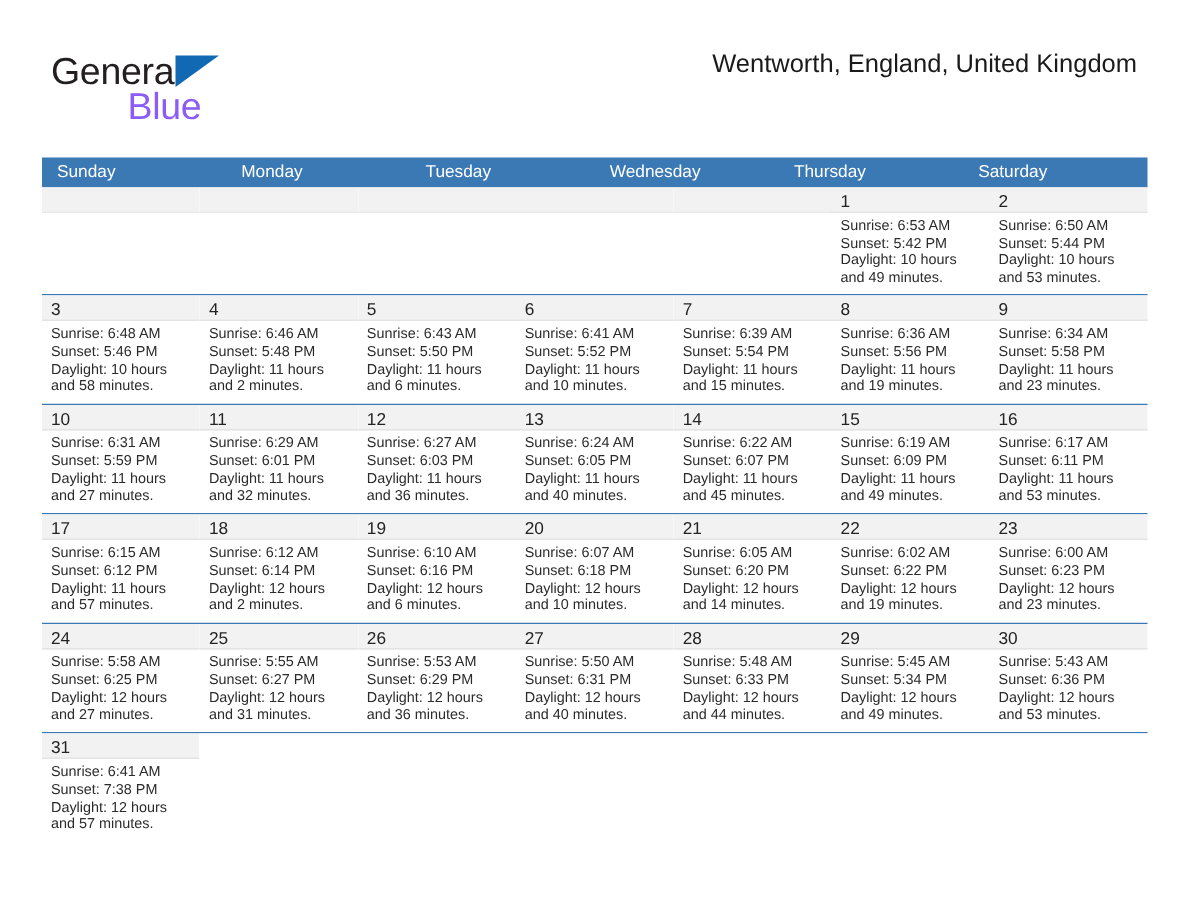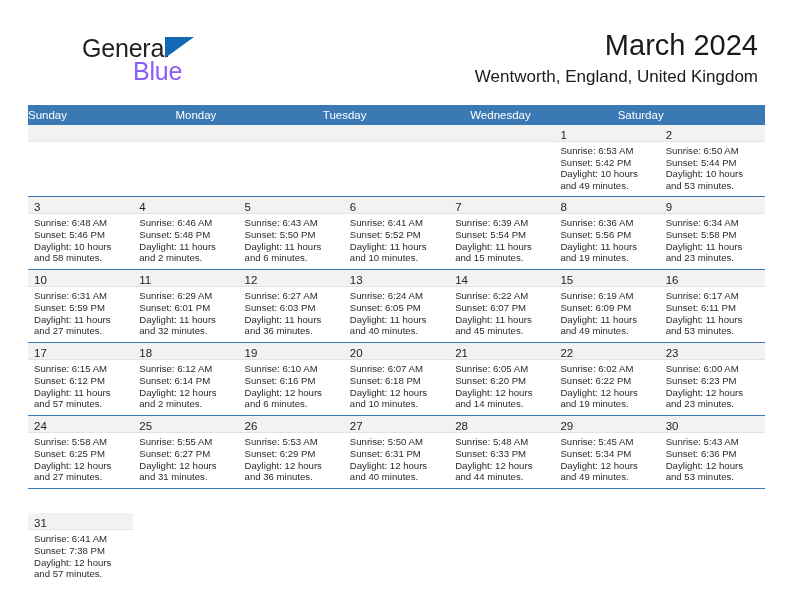--- a/index.html
+++ b/index.html
@@ -21,21 +21,20 @@
     box-sizing: border-box;
   }
 
   
   .top {
     position: absolute;
     left: 34px;
     top: 28px;
     right: 34px;
     height: 70px;
-    margin-left: 48px;
   }
   .logo {
     position: absolute;
     left: 0;
     top: 6px;
     width: 200px;
     height: 58px;
   }
   .logo-general {
     position: absolute;
@@ -95,21 +94,21 @@
   .dow-row {
     display: flex;
     background: #3b79b5;
     height: 20px;
   }
   .dow {
     flex: 1 1 0;
     color: #ffffff;
     font-size: 11.5px;
     line-height: 20px;
-    padding-left: 0;
+    padding-left: 10px;
     box-sizing: border-box;
     white-space: nowrap;
   }
   .week {
     display: flex;
     border-top: 1.2px solid #3b79b5;
   }
   .week:first-of-type {
     border-top: none;
   }
@@ -139,46 +138,46 @@
     padding: 3px 6px 5px 6px;
   }
   .line {
     font-size: 9.6px;
     line-height: 11.6px;
     color: #2b2b2b;
     white-space: nowrap;
   }
   .week-h1 .cell { min-height: 68px; }
   .week-h2 .cell { min-height: 72px; }
-  .week-last .cell { min-height: 78px; margin-top: 24px; }
+  .week-last .cell { min-height: 78px; }
   .cell.blank .daynum-band { background: #ffffff; border-bottom: none; }
 </style>
 </head>
 <body>
 
 <div class="page">
 
   <div class="top">
     <div class="logo">
       <span class="logo-general">General</span>
       <span class="logo-tri"></span>
       <span class="logo-blue">Blue</span>
     </div>
     <div class="titles">
-      <div class="month-title">March 2024</div>
       <div class="location">Wentworth, England, United Kingdom</div>
     </div>
   </div>
 
   <div class="calendar">
     <div class="dow-row" id="dow-row">
         <div class="dow">Sunday</div>
         <div class="dow">Monday</div>
         <div class="dow">Tuesday</div>
         <div class="dow">Wednesday</div>
+        <div class="dow">Thursday</div>
         <div class="dow">Saturday</div>
       </div>
     <div id="weeks-container">
         <div class="week week-h1">
           <div class="cell empty">
             <div class="daynum-band"><span class="daynum"></span></div>
             <div class="lines"></div>
           </div>
           <div class="cell empty">
             <div class="daynum-band"><span class="daynum"></span></div>

